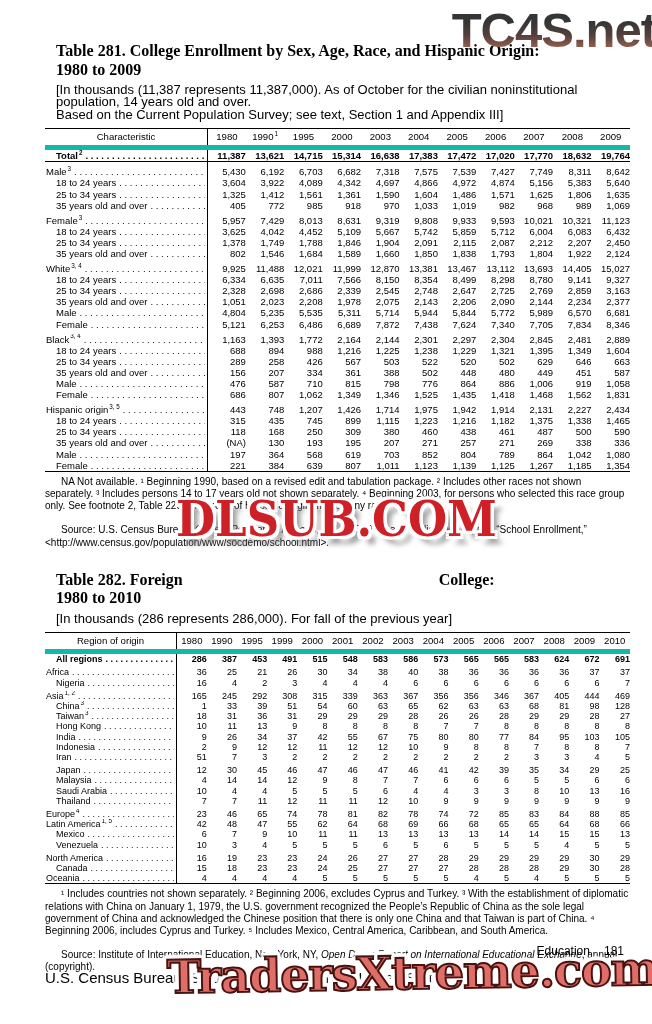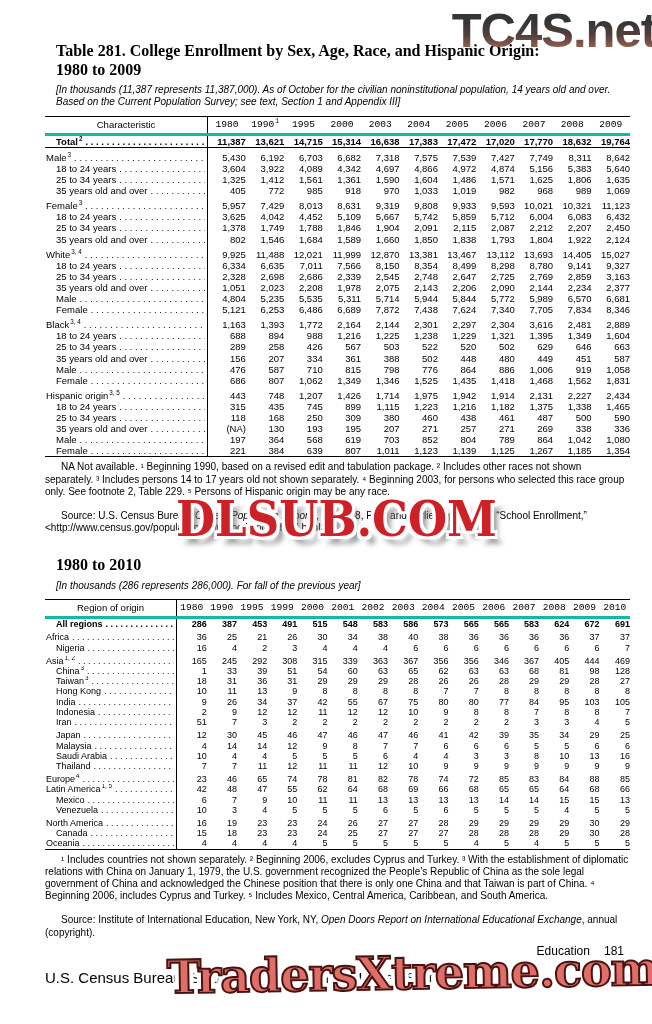--- a/index.html
+++ b/index.html
@@ -5,34 +5,34 @@
   html,body{margin:0;padding:0;background:#fff;}
   body{width:652px;height:1024px;position:relative;overflow:hidden;
        font-family:"Liberation Sans",sans-serif;color:#000;}
   .page{position:relative;width:652px;height:1024px;}
   .content{padding:0 22px 0 45px;}
 
   
   .t-title{font-family:"Liberation Serif",serif;font-weight:bold;font-size:16px;
            line-height:18.5px;margin-left:11px;}
   .first-title{padding-top:42px;}
-  .note{font-size:10px;line-height:12.4px;margin:5px 0 7px 11px;font-style:italic;}
+  .note{font-size:13px;line-height:12.4px;margin:5px 0 7px 11px;}
   .title2row{display:flex;align-items:baseline;}
   .tgap{display:inline-block;width:256px;}
 
   
   table.stat{border-collapse:collapse;table-layout:fixed;width:585px;
              border-bottom:1.6px solid #000;}
   .stat th,.stat td{padding:0;font-weight:normal;}
-  .stat thead th{border-top:1.6px solid #000;border-bottom:3px solid #14b8a6;
+  .stat thead th{border-top:1.6px solid #000;border-bottom:5px solid #14b8a6;
                  font-size:9.6px;line-height:15px;padding-bottom:1px;}
   .stubh{text-align:center;border-right:1px solid #000;}
   .t281 .stubh{width:162px;}
   .t282 .stubh{width:131px;}
-  .yr{text-align:center;font-family:Liberation Mono, monospace;}
+  .yr{text-align:center;}
   .stub{border-right:1px solid #000;}
   .num{text-align:right;padding-right:4px;}
   .t281 td{font-size:9.5px;line-height:11.1px;}
   .t282 td{font-size:9px;line-height:10.2px;}
   tr.gap td{padding-top:4px;}
   .t282 tr.gap td{padding-top:3px;}
   tr.bold td{font-weight:bold;}
   tr.rule td{border-bottom:1px solid #000;}
   .stubflex{display:flex;align-items:baseline;overflow:hidden;}
   .ind0{padding-left:1px;}
@@ -399,21 +399,21 @@
               </div>
             </td>
             <td class="num">1,163</td>
             <td class="num">1,393</td>
             <td class="num">1,772</td>
             <td class="num">2,164</td>
             <td class="num">2,144</td>
             <td class="num">2,301</td>
             <td class="num">2,297</td>
             <td class="num">2,304</td>
-            <td class="num">3,616</td>
+            <td class="num">2,845</td>
             <td class="num">2,481</td>
             <td class="num">2,889</td>
           </tr>
           <tr>
             <td class="stub">
               <div class="stubflex ind1">
                 <span class="lab">18 to 24 years</span>
                 <span class="dots"></span>
               </div>
             </td>
@@ -619,20 +619,25 @@
             <td class="num">1,185</td>
             <td class="num">1,354</td>
           </tr>
         </tbody>
     </table>
 
     <p class="fn">NA Not available. ¹ Beginning 1990, based on a revised edit and tabulation package. ² Includes other races not shown separately. ³ Includes persons 14 to 17 years old not shown separately. ⁴ Beginning 2003, for persons who selected this race group only. See footnote 2, Table 229. ⁵ Persons of Hispanic origin may be any race.</p>
     <p class="fn src"><span>Source: U.S. Census Bureau, </span><i>Current Population Reports</i><span>, PPL-148, P-20 and earlier reports, and “School Enrollment,” &lt;http://www.census.gov/population/www/socdemo/school.html&gt;.</span></p>
 
     <div class="t-title" style="padding-top:22px">
+      <div class="title2row">
+        <span>Table 282. Foreign</span>
+        <span class="tgap"></span>
+        <span>College:</span>
+      </div>
       <div>1980 to 2010</div>
     </div>
     <div class="note">[In thousands (286 represents 286,000). For fall of the previous year]</div>
 
     <table class="stat t282">
       <thead>
         <tr>
           <th class="stubh">Region of origin</th>
         <th class="yr">1980</th>
             <th class="yr">1990</th>

